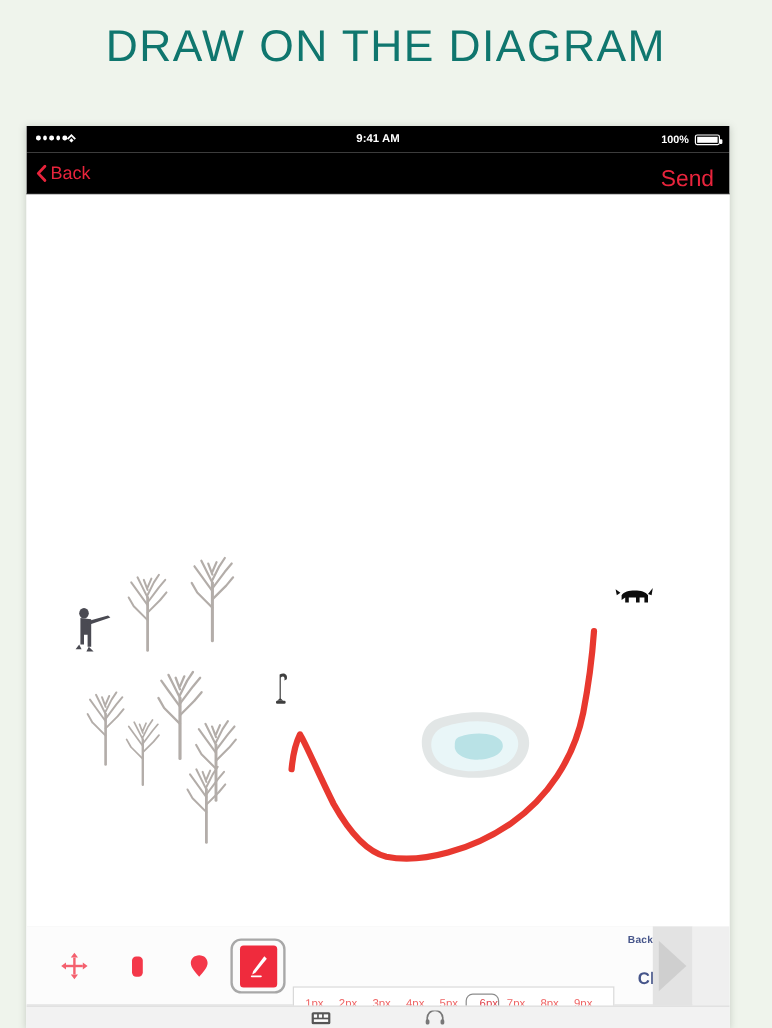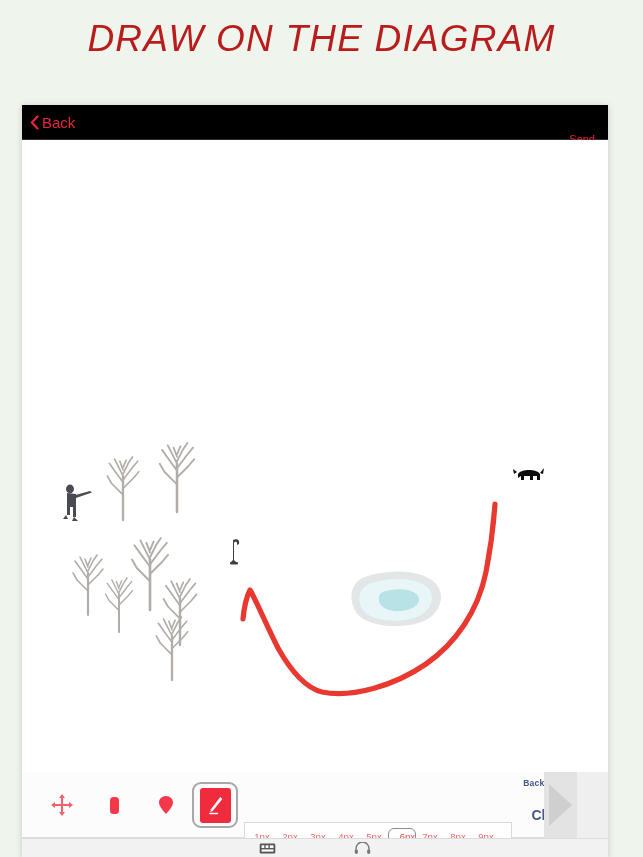--- a/index.html
+++ b/index.html
@@ -73,23 +73,23 @@
     background:#000;
     border-bottom:1px solid #2a2a2a;
   }
   #back-button {
     position:absolute; left:8px; top:0; height:35px;
     display:flex; align-items:center; gap:3px;
     color:#e8243c; font-size:15px; cursor:pointer;
   }
   #chevron-left-icon { width:9px; height:15px; display:block; }
   #send-button {
-    position:absolute; right:13px; top:16px; height:35px;
+    position:absolute; right:13px; top:5px; height:35px;
     display:flex; align-items:center;
-    color:#e8243c; font-size:11px; cursor:pointer;
+    color:#e8243c; font-size:19px; cursor:pointer;
   }
 
   
   #canvas-area {
     position:relative;
     height:695px;
     background:#ffffff;
     overflow:hidden;
   }
   #diagram-svg { position:absolute; left:0; top:0; }
@@ -205,24 +205,40 @@
     background:#f2f2f2;
     border-top:1px solid #dcdcdc;
     display:flex; align-items:center; justify-content:center;
     gap:78px;
   }
   .tab-icon { opacity:0.8; cursor:pointer; }
 </style>
 </head>
 <body style="background: rgb(239, 244, 236);">
 
-<div id="page-title" style="color: #b91c1c; font-style: italic;">DRAW ON THE DIAGRAM</div>
+<div id="page-title" style="color: #0f766e;">DRAW ON THE DIAGRAM</div>
 
 <div id="device">
 
+  <div id="statusbar">
+    <div id="signal-dots">
+      <i></i>
+        <i></i>
+        <i></i>
+        <i></i>
+        <i></i>
+    </div>
+    <svg id="wifi-icon" viewBox="0 0 12 12">
+      <path d="M6 1 L11 6 L9.6 7.2 L6 3.8 L2.4 7.2 L1 6 Z" fill="#fff"></path>
+      <path d="M6 5.6 L8.4 8 L6 10.4 L3.6 8 Z" fill="#fff"></path>
+    </svg>
+    <div id="status-time">9:41 AM</div>
+    <div id="battery-pct">100%</div>
+    <div id="battery-icon"></div>
+  </div>
 
   <div id="navbar">
     <div id="back-button">
       <svg id="chevron-left-icon" viewBox="0 0 10 16">
         <path d="M8.3 1.4 L2.1 8 L8.3 14.6" stroke="#e8243c" stroke-width="2.6" fill="none" stroke-linecap="round" stroke-linejoin="round"></path>
       </svg>
       <span>Back</span>
     </div>
     <div id="send-button">
       <span>Send</span>

